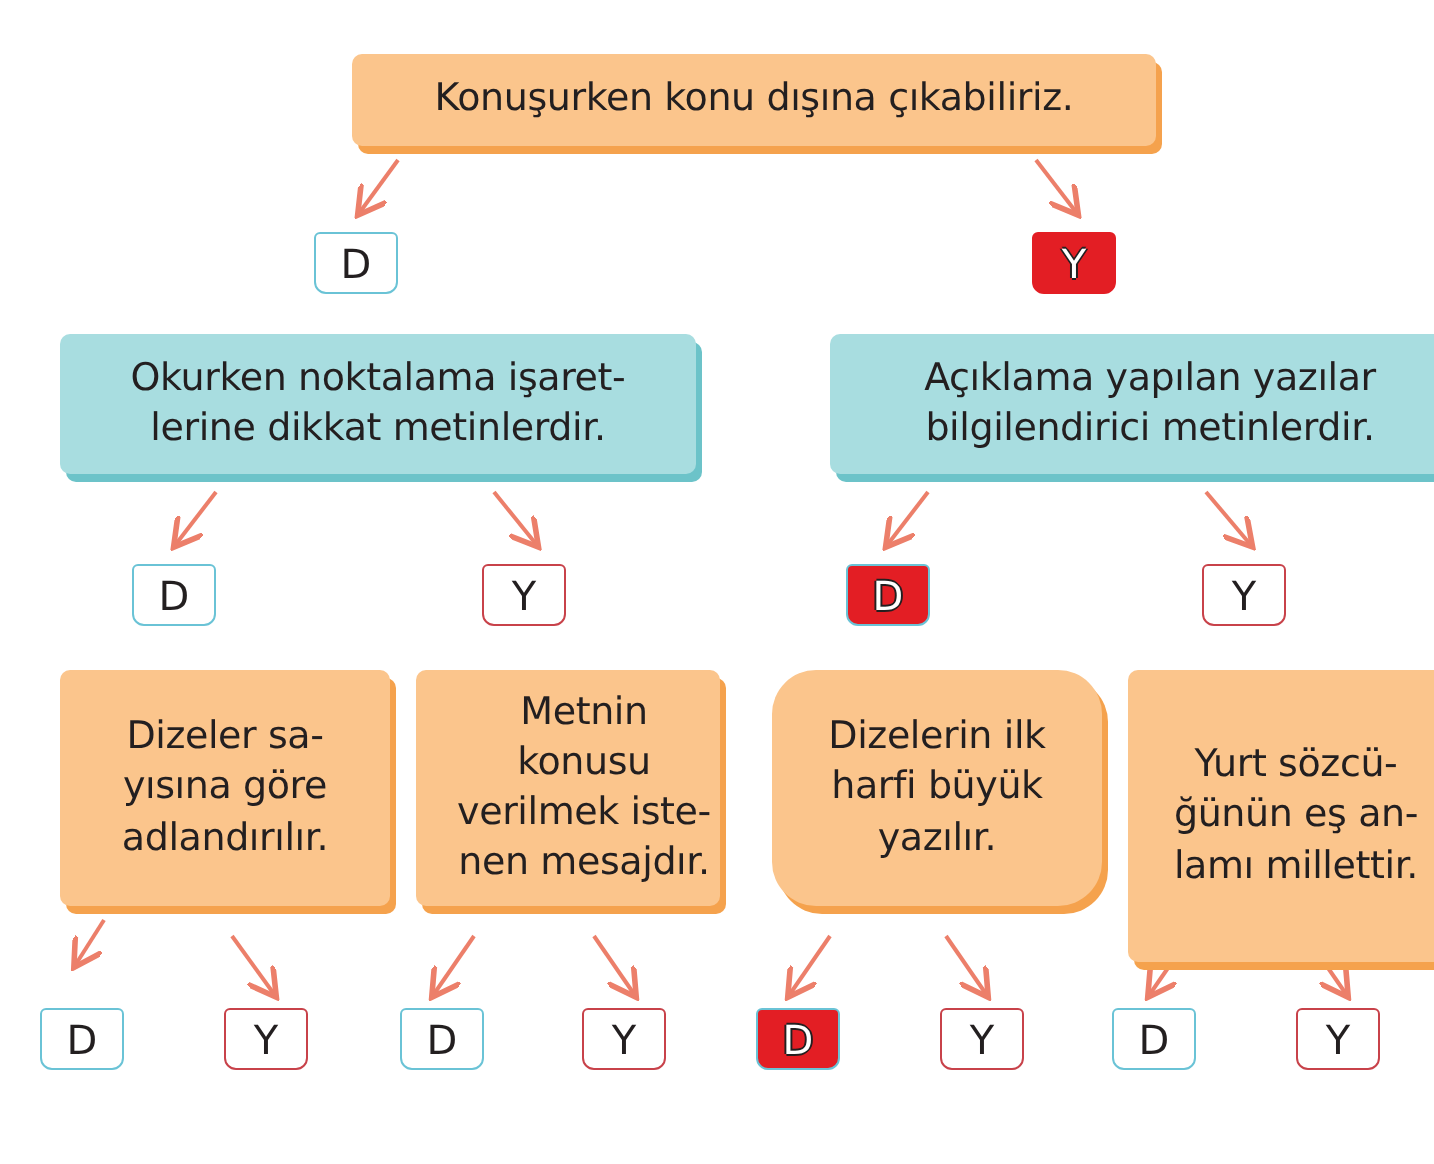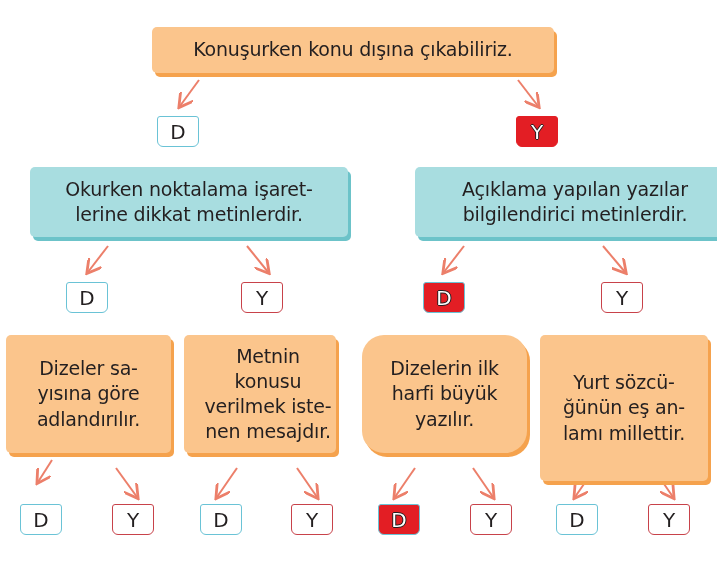--- a/index.html
+++ b/index.html
@@ -1,20 +1,20 @@
 <!DOCTYPE html>
 <html><head>
   <meta charset="utf-8">
   <style>
     html, body { margin: 0; padding: 0; background: #ffffff; }
     body { width: 717px; height: 582px; position: relative; overflow: hidden;
            font-family: "DejaVu Sans", sans-serif; color: #231f20; }
     .box { position: absolute; box-sizing: border-box; display: flex; align-items: center;
            justify-content: center; text-align: center; border-radius: 5px; line-height: 1.32; }
-    .orange { background: #fbc58c; box-shadow: 3px 4px 0 #f5a24d; }
+    .orange { background: #fbc58c; box-shadow: 3px 4px 0 #f5a24d; margin-left: 24px; }
     .teal { background: #a8dde0; box-shadow: 3px 4px 0 #6cc3c9; }
     .txt { font-size: 19px; white-space: pre-line; letter-spacing: -0.2px; }
     .ans { position: absolute; width: 42px; height: 31px; box-sizing: border-box;
            display: flex; align-items: center; justify-content: center;
            font-size: 20px; border-radius: 3px 3px 6px 6px; background: #fff; }
     .ans.d { border: 1.5px solid #6ac3d6; }
     .ans.y { border: 1.5px solid #c8424a; }
     .ans.marked { background: #e31e24; color: #fff;
                   text-shadow: -1px 0 #231f20, 1px 0 #231f20, 0 -1px #231f20, 0 1px #231f20; }
     .ans.marked.d { border-color: #6ac3d6; }

